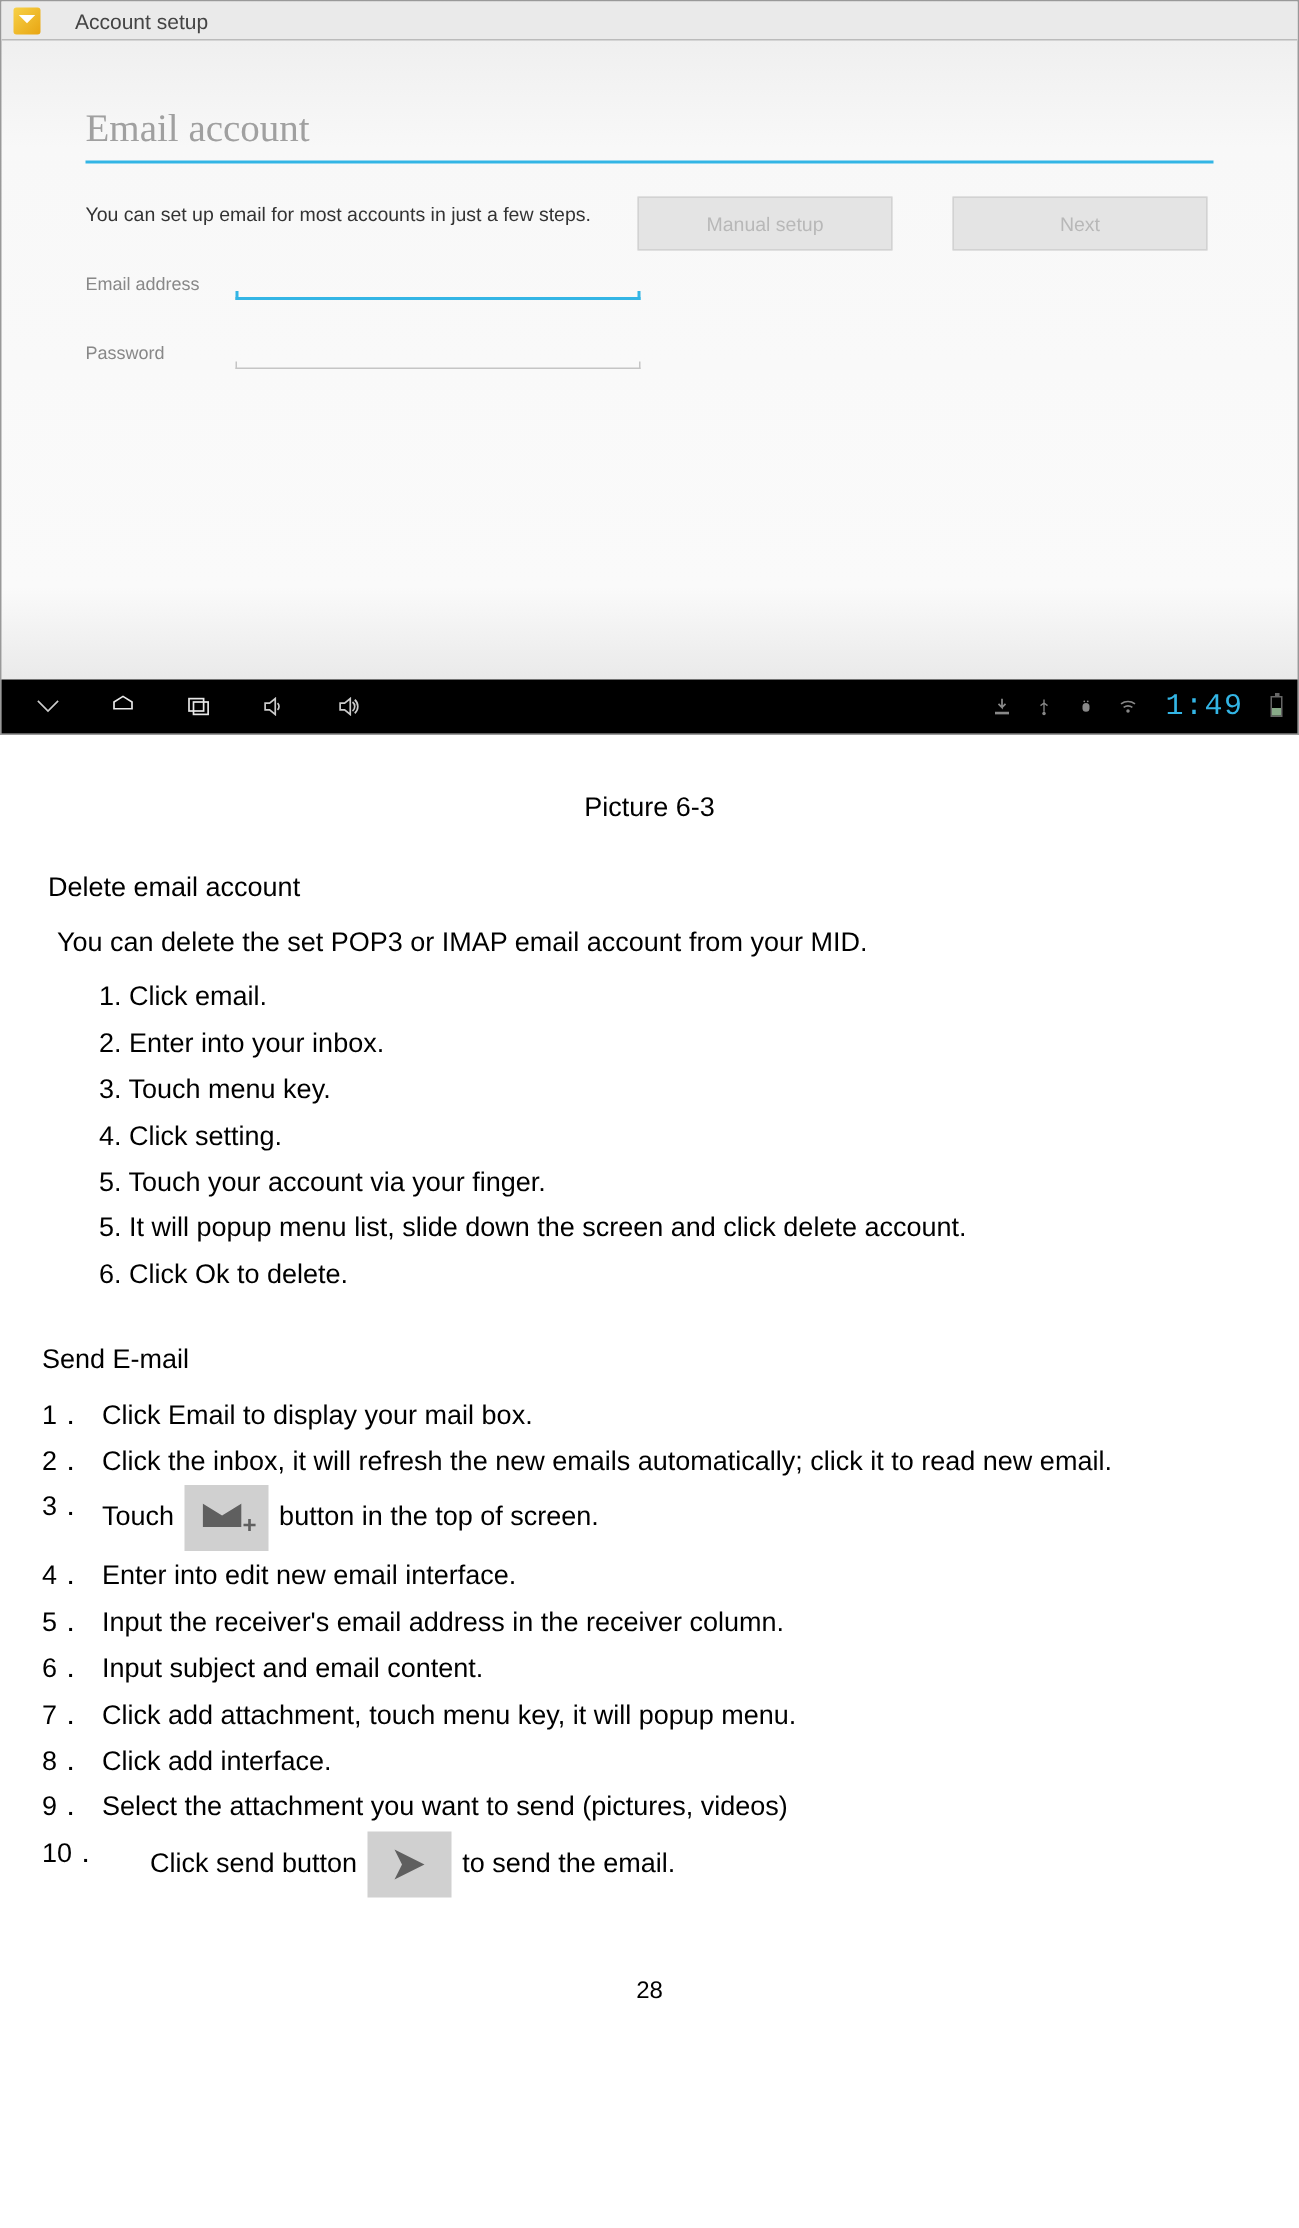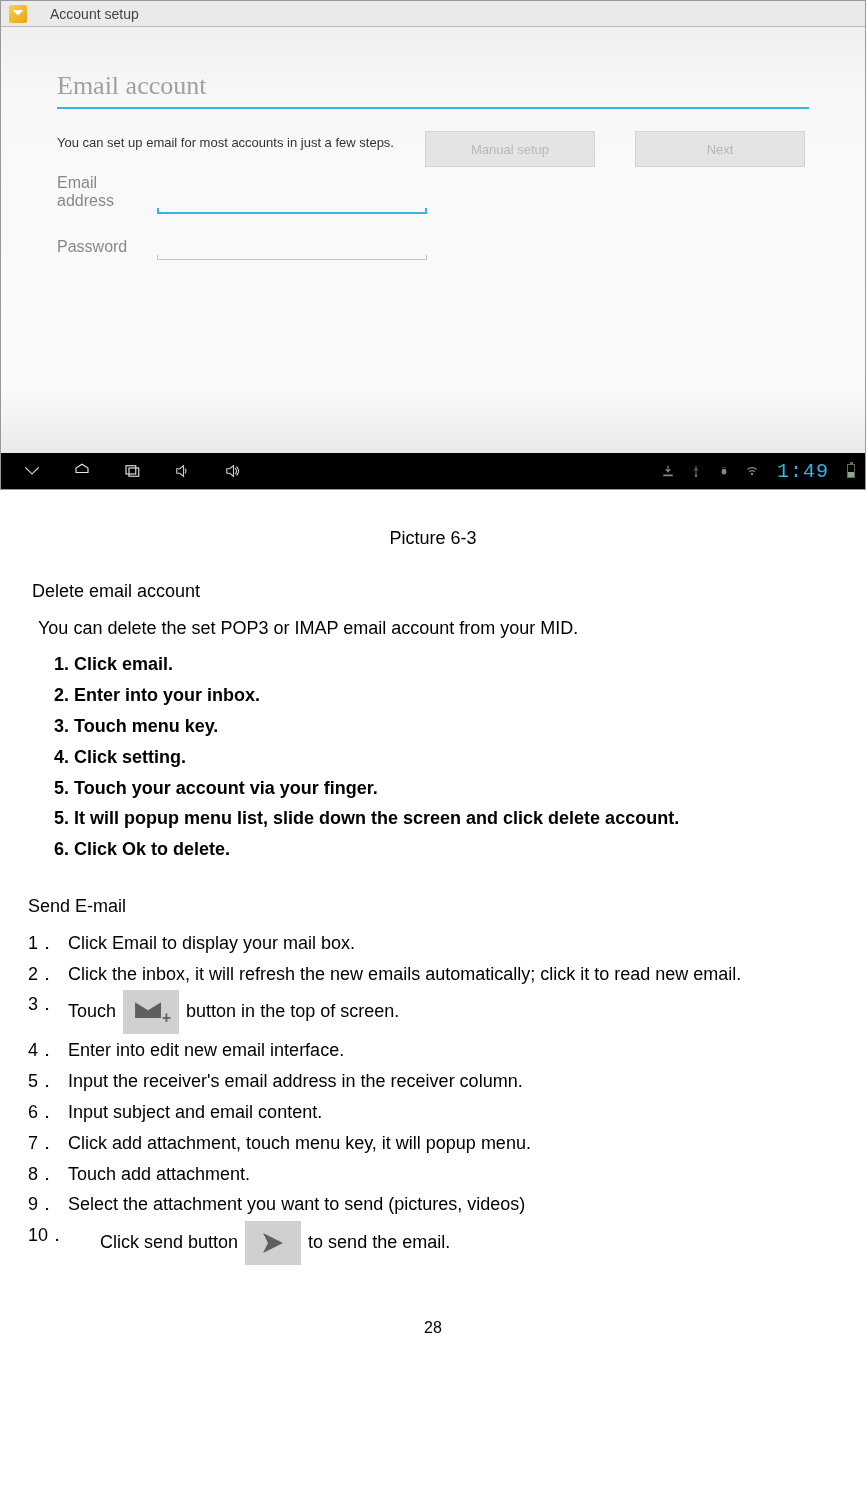--- a/index.html
+++ b/index.html
@@ -65,21 +65,21 @@
       color: #333;
       margin-bottom: 24px;
     }
     .form-row {
       display: flex;
       align-items: flex-end;
       margin-bottom: 20px;
     }
     .form-label {
       width: 100px;
-      font-size: 16px;
+      font-size: 12px;
       color: #888;
       padding-bottom: 4px;
     }
     .form-input {
       width: 270px;
       height: 26px;
       border: none;
       border-bottom: 1px solid #c5c5c5;
       background: transparent;
       font-size: 13px;
@@ -198,21 +198,21 @@
     }
     .sec-title {
       margin: 8px 0 8px 4px;
     }
     .sec-desc {
       margin: 0 0 8px 10px;
     }
     .step-list {
       margin-left: 22px;
     }
-    .step-list .item { margin: 2px 4px; font-weight: bold; }
+    .step-list .item { margin: 2px 16px; }
     .sec2 { margin-top: 28px; }
     .sec2 .num-item { margin: 2px 0 2px 0; display: flex; }
     .num { width: 40px; flex-shrink: 0; }
     .txt { flex: 1; }
     .indent { margin-left: 18px; }
     .inline-icon {
       display: inline-flex;
       align-items: center;
       justify-content: center;
       width: 56px;
@@ -369,21 +369,21 @@
     <div class="num-item indent">
       <span class="num">6．</span>
       <span class="txt">Input subject and email content.</span>
     </div>
     <div class="num-item indent">
       <span class="num">7．</span>
       <span class="txt">Click add attachment, touch menu key, it will popup menu.</span>
     </div>
     <div class="num-item indent">
       <span class="num">8．</span>
-      <span class="txt"> Touch add attachment.</span>
+      <span class="txt"> Click add interface.</span>
     </div>
     <div class="num-item indent">
       <span class="num">9．</span>
       <span class="txt"> Select the attachment you want to send (pictures, videos)</span>
     </div>
     <div class="num-item indent">
       <span class="num" style="width:72px">10．</span>
       <span class="txt">
         <span>Click send button </span>
         <span class="inline-icon send-icon">

